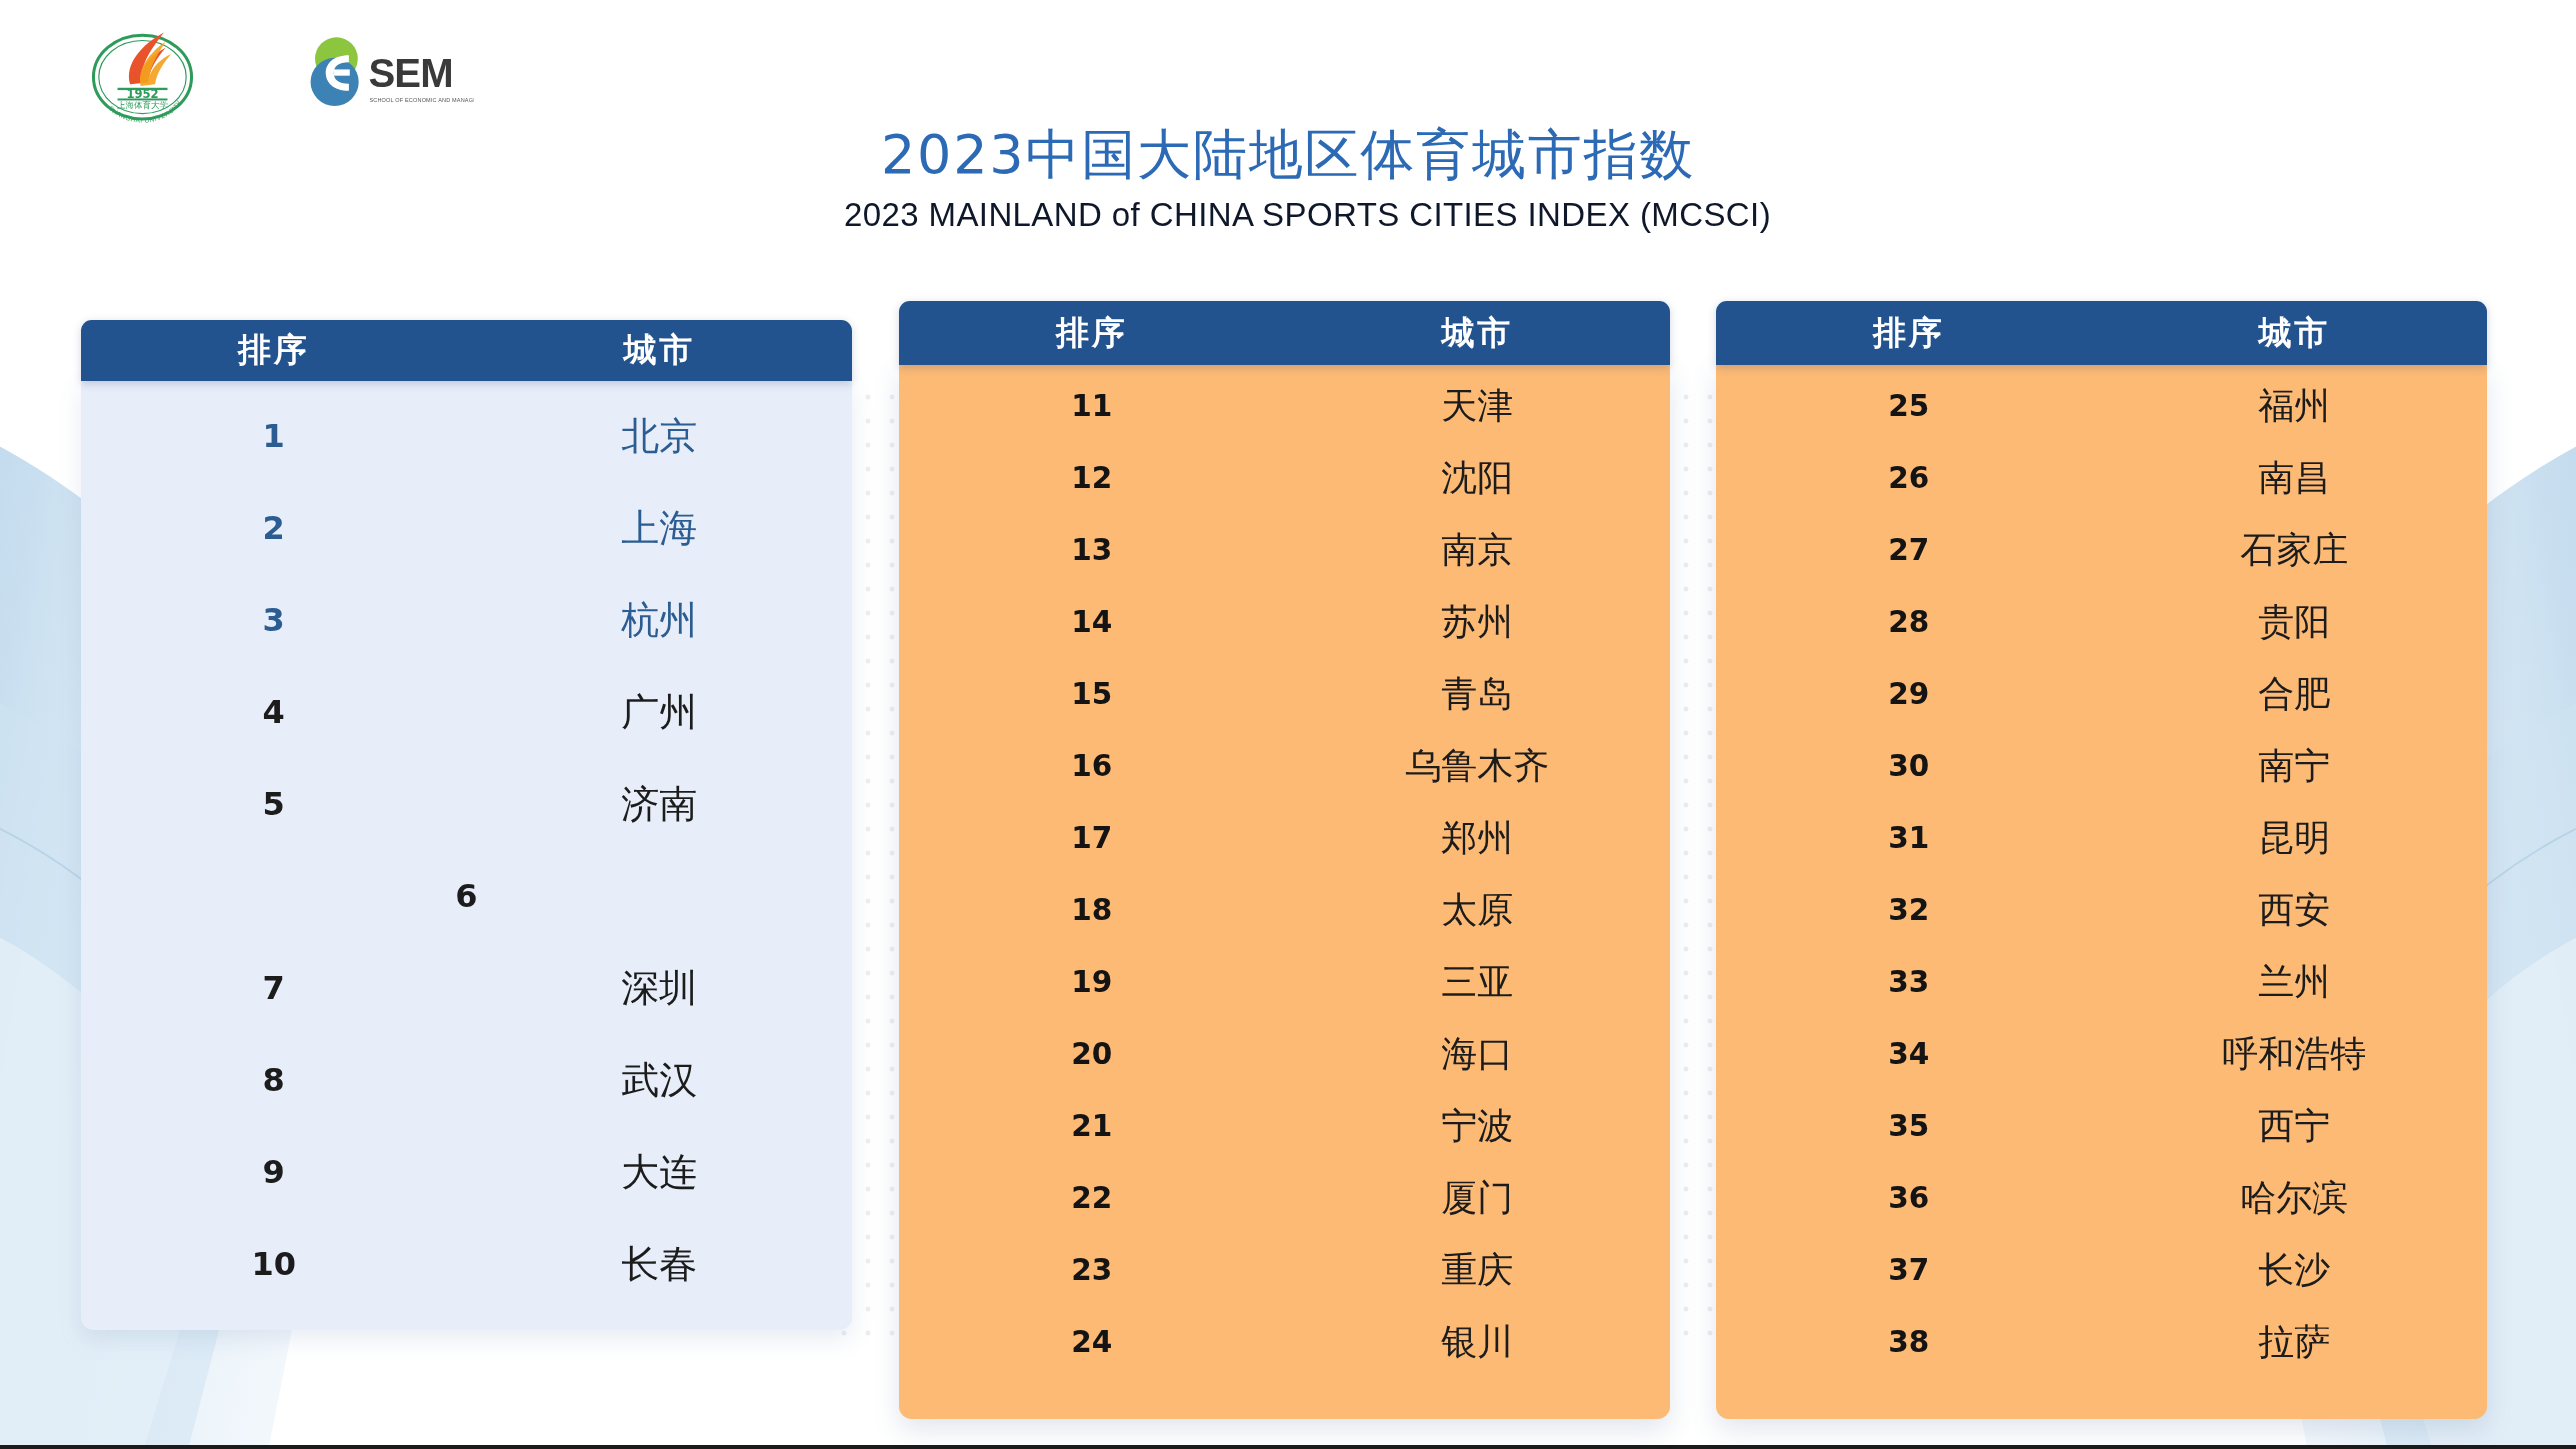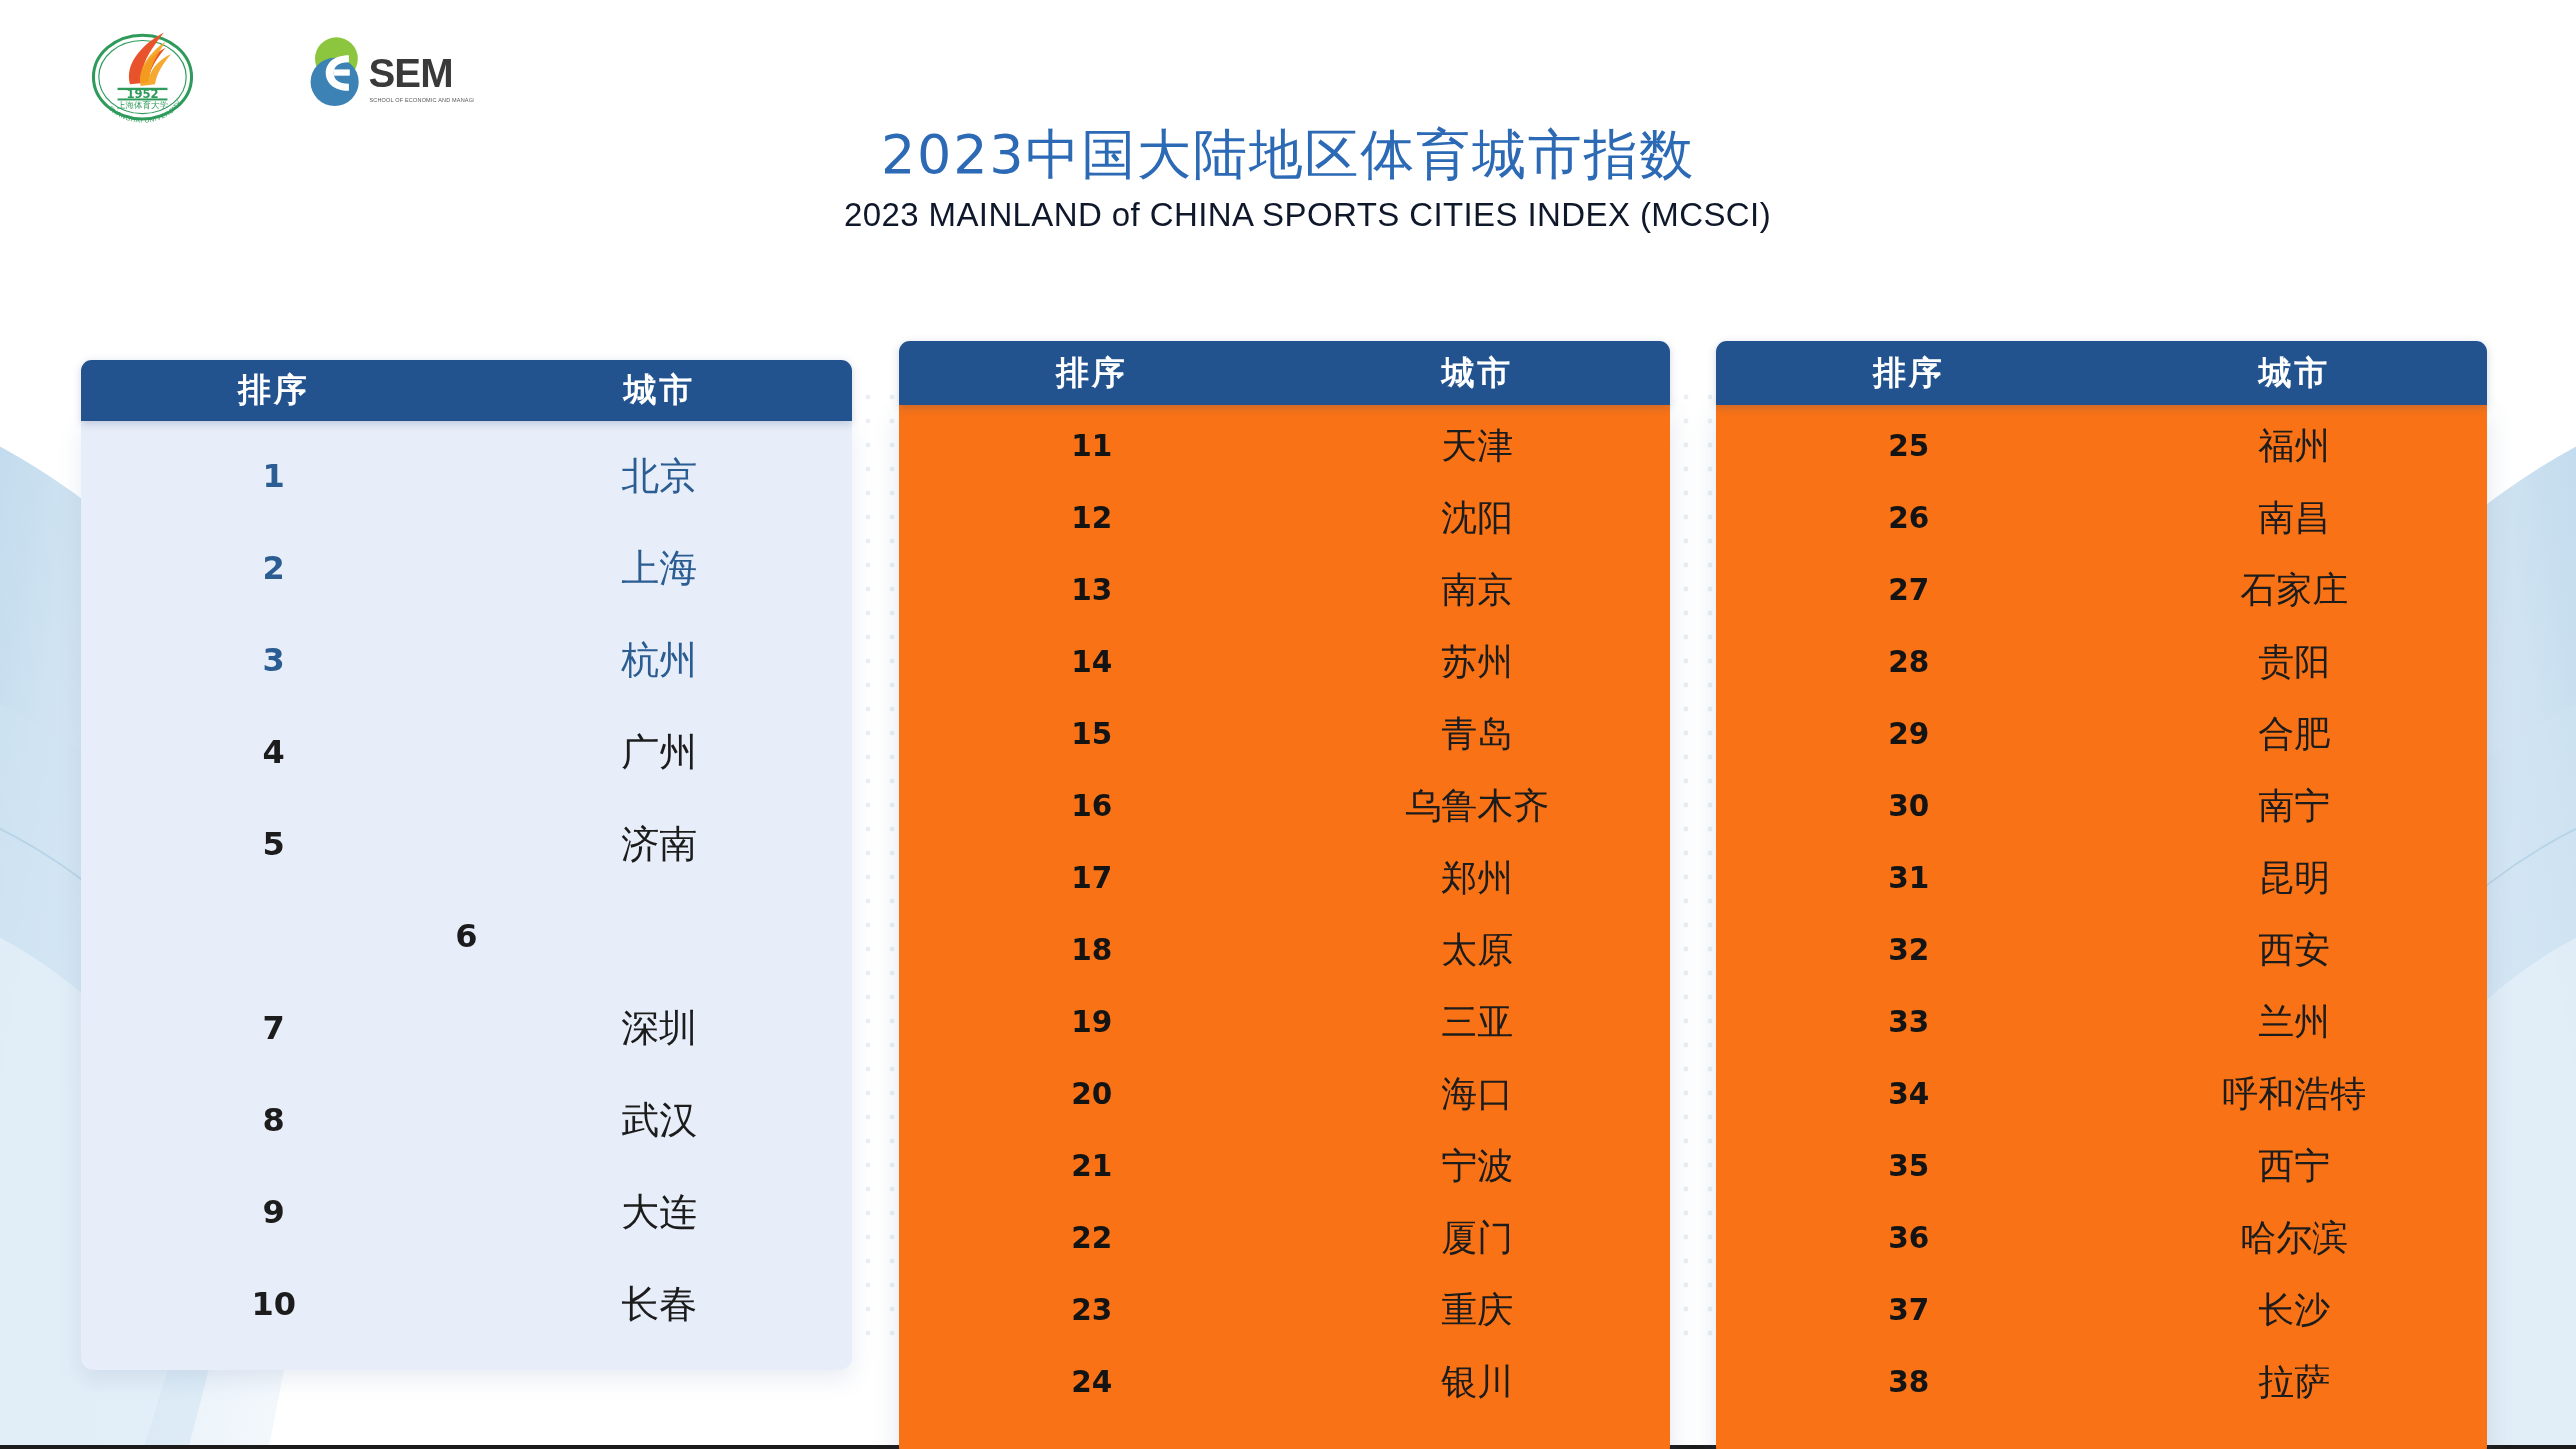--- a/index.html
+++ b/index.html
@@ -53,21 +53,20 @@
     letter-spacing: 0.4px;
     font-family: "Liberation Sans", sans-serif;
     padding-left: 39px;
   }
 
   
   .table-card {
     position: absolute;
     border-radius: 10.7px;
     overflow: visible;
-    margin-top: 40px;
   }
   .table-head {
     background: #22538F;
     border-radius: 10.7px 10.7px 0 0;
     display: flex;
     align-items: center;
     box-shadow: 0 2.7px 8px rgba(40,70,120,0.22);
     position: relative;
     z-index: 2;
   }
@@ -104,21 +103,21 @@
   #table-1 .row { height: 92px; }
   #table-1 .cell.rank { font-size: 32px; }
   #table-1 .cell.city { font-size: 38px; }
   #table-1 .row.highlight .cell { color: #2B5D92; }
   #table-1 .row.normal .cell { color: #1C1C1C; }
 
   
   .table-white { width: 771px; top: 301px; }
   .table-white .table-head { height: 64px; }
   .table-white .table-body {
-    background: #f97316;
+    background: #fdba74;
     padding-top: 5.4px; padding-bottom: 41px;
     box-shadow: 0 10.7px 27px rgba(70,100,150,0.16);
   }
   .table-white .row { height: 72px; }
   .table-white .cell.rank { font-size: 29.5px; color: #141414; }
   .table-white .cell.city { font-size: 36px; color: #1C1C1C; }
   #table-2 { left: 899px; }
   #table-3 { left: 1716px; }
 
   .bottom-bar {

